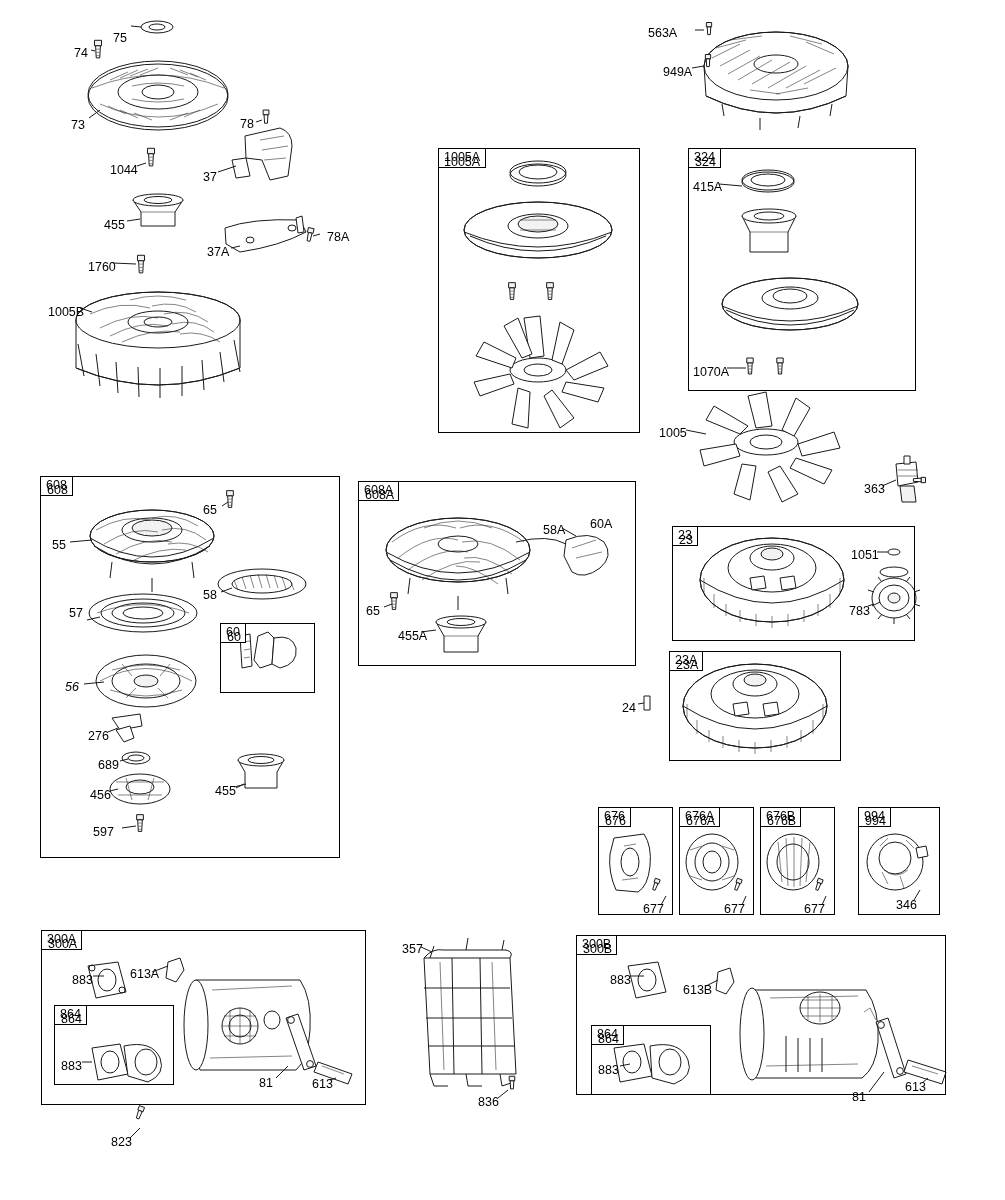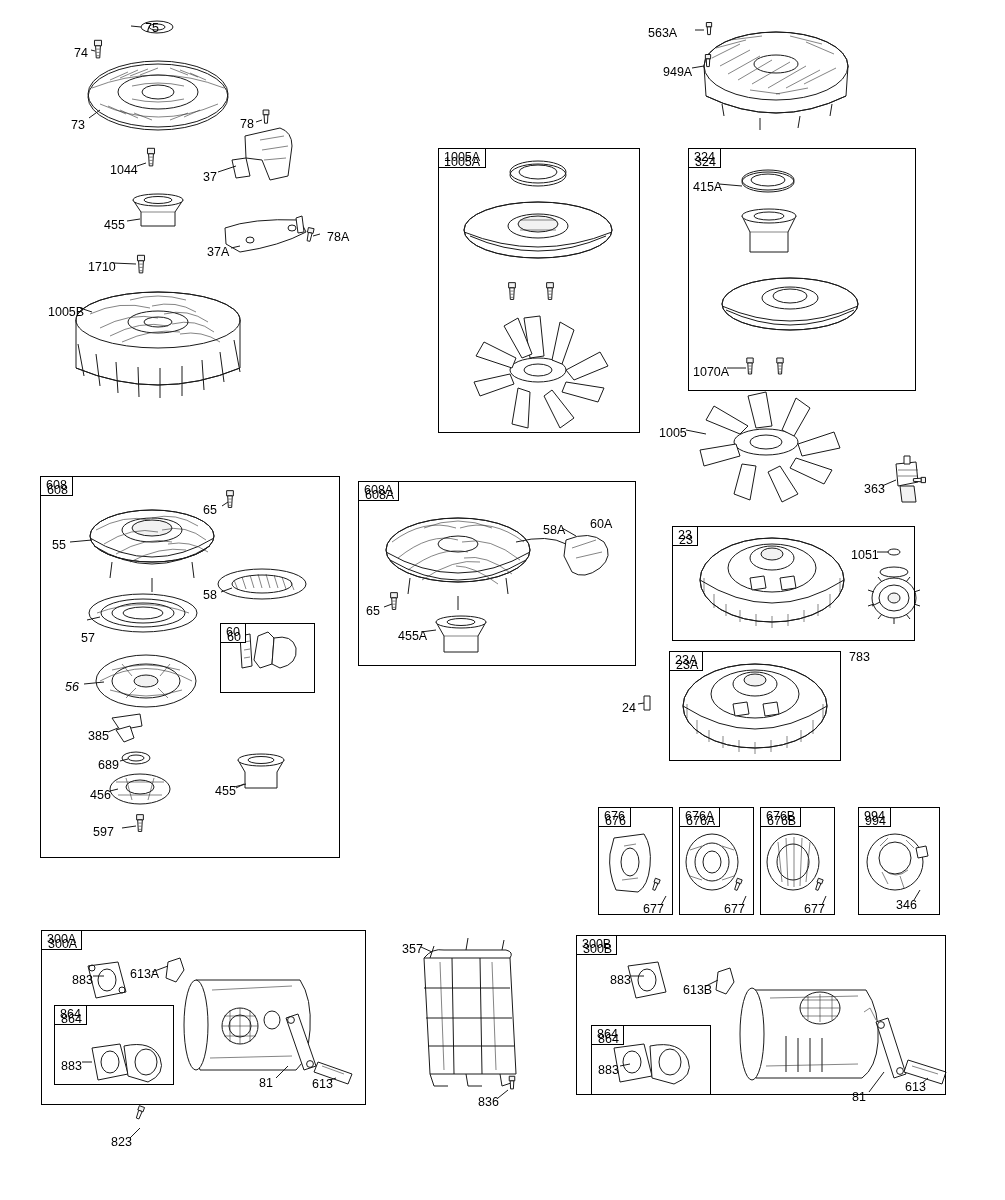--- a/index.html
+++ b/index.html
@@ -502,59 +502,59 @@
   <div class="boxlbl" style="left:598px;top:807px;">676</div>
   <div class="boxlbl" style="left:679px;top:807px;">676A</div>
   <div class="boxlbl" style="left:760px;top:807px;">676B</div>
   <div class="boxlbl" style="left:858px;top:807px;">994</div>
   <div class="boxlbl" style="left:41px;top:930px;">300A</div>
   <div class="boxlbl" style="left:54px;top:1005px;">864</div>
   <div class="boxlbl" style="left:576px;top:935px;">300B</div>
   <div class="boxlbl" style="left:591px;top:1025px;">864</div>
 
   <div id="callouts">
-      <div class="lbl" style="left: 113px; top: 22px; margin-left: 32px;">75</div>
+      <div class="lbl" style="left: 113px; top: 32px;">75</div>
       <div class="lbl" style="left: 74px; top: 47px; text-align: right;">74</div>
       <div class="lbl" style="left: 71px; top: 119px; text-align: center;">73</div>
       <div class="lbl" style="left: 110px; top: 164px;">1044</div>
       <div class="lbl" style="left: 240px; top: 118px; text-align: right;">78</div>
       <div class="lbl" style="left: 203px; top: 171px;">37</div>
       <div class="lbl" style="left: 104px; top: 219px;">455</div>
       <div class="lbl" style="left: 207px; top: 246px;">37A</div>
       <div class="lbl" style="left: 327px; top: 231px;">78A</div>
-      <div class="lbl" style="left: 88px; top: 261px;">1710</div>
+      <div class="lbl" style="left: 88px; top: 261px;">1760</div>
       <div class="lbl" style="left: 48px; top: 306px;">1005B</div>
       <div class="lbl" style="left: 648px; top: 27px; text-align: center;">563A</div>
       <div class="lbl" style="left: 663px; top: 66px;">949A</div>
       <div class="lbl" style="left: 444px; top: 156px;">1005A</div>
       <div class="lbl" style="left: 695px; top: 156px;">324</div>
       <div class="lbl" style="left: 693px; top: 181px;">415A</div>
       <div class="lbl" style="left: 693px; top: 366px;">1070A</div>
       <div class="lbl" style="left: 659px; top: 427px;">1005</div>
       <div class="lbl" style="left: 864px; top: 483px;">363</div>
       <div class="lbl" style="left: 47px; top: 484px;">608</div>
       <div class="lbl" style="left: 203px; top: 504px;">65</div>
       <div class="lbl" style="left: 52px; top: 539px;">55</div>
       <div class="lbl" style="left: 203px; top: 589px;">58</div>
-      <div class="lbl" style="left: 69px; top: 632px; margin-left: 12px;">57</div>
+      <div class="lbl" style="left: 69px; top: 607px;">57</div>
       <div class="lbl" style="left: 227px; top: 631px;">60</div>
       <div class="lbl" style="left: 65px; top: 681px; font-style: italic;">56</div>
-      <div class="lbl" style="left: 88px; top: 730px;">385</div>
+      <div class="lbl" style="left: 88px; top: 730px;">276</div>
       <div class="lbl" style="left: 98px; top: 759px;">689</div>
       <div class="lbl" style="left: 90px; top: 789px; text-align: right;">456</div>
       <div class="lbl" style="left: 215px; top: 785px;">455</div>
       <div class="lbl" style="left: 93px; top: 826px;">597</div>
       <div class="lbl" style="left: 365px; top: 489px;">608A</div>
       <div class="lbl" style="left: 543px; top: 524px;">58A</div>
       <div class="lbl" style="left: 590px; top: 518px;">60A</div>
       <div class="lbl" style="left: 366px; top: 605px;">65</div>
       <div class="lbl" style="left: 398px; top: 630px;">455A</div>
       <div class="lbl" style="left: 679px; top: 534px;">23</div>
       <div class="lbl" style="left: 851px; top: 549px;">1051</div>
-      <div class="lbl" style="left: 849px; top: 605px; margin-top: 46px;">783</div>
+      <div class="lbl" style="left: 849px; top: 605px;">783</div>
       <div class="lbl" style="left: 676px; top: 659px;">23A</div>
       <div class="lbl" style="left: 622px; top: 702px;">24</div>
       <div class="lbl" style="left: 605px; top: 815px;">676</div>
       <div class="lbl" style="left: 686px; top: 815px;">676A</div>
       <div class="lbl" style="left: 767px; top: 815px;">676B</div>
       <div class="lbl" style="left: 865px; top: 815px;">994</div>
       <div class="lbl" style="left: 643px; top: 903px;">677</div>
       <div class="lbl" style="left: 724px; top: 903px;">677</div>
       <div class="lbl" style="left: 804px; top: 903px;">677</div>
       <div class="lbl" style="left: 896px; top: 899px;">346</div>

